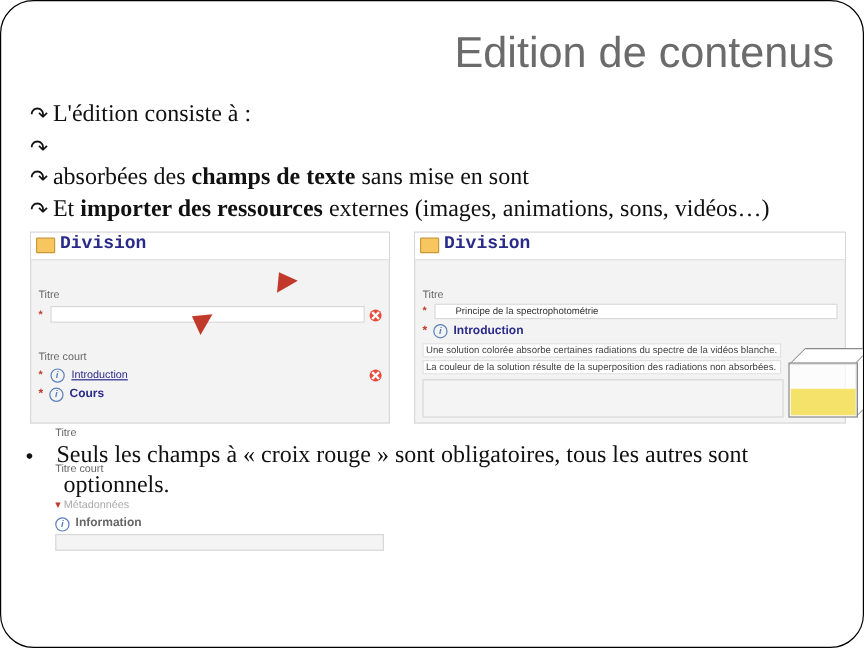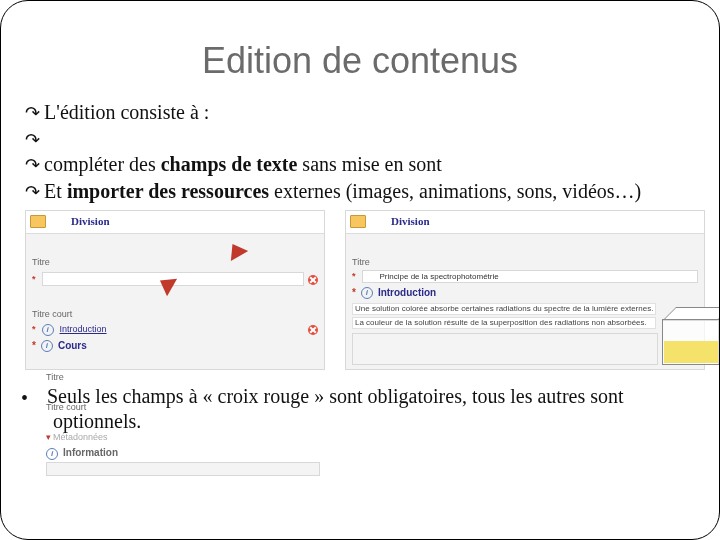--- a/index.html
+++ b/index.html
@@ -18,22 +18,22 @@
     position: relative;
     border: 1px solid #000;
     border-radius: 28px;
     padding: 18px 24px 24px 24px;
     overflow: hidden;
   }
   .title {
     font-family: Arial, Helvetica, sans-serif;
     font-size: 36px;
     color: #6b6b6b;
-    text-align: center;
-    margin: 21px 0 18px 0;
+    text-align: right;
+    margin: 4px 0 18px 0;
     font-weight: 400;
   }
   .body {
     font-size: 20px;
     line-height: 1.25;
   }
   .l1 {
     margin-left: 0;
   }
   .l2 {
@@ -89,25 +89,24 @@
   .behind-text.c { right: 2px; }
 
   
   .panelhdr {
     height: 20px;
     background: #fff;
     border-bottom: 1px solid #dcdcdc;
     display: flex;
     align-items: center;
     padding: 1px 4px;
-    font-family: Liberation Serif, serif;
-    font-size: 11px;
+    font-family: Liberation Mono, monospace;
+    font-size: 15px;
     color: #2a2a8a;
     font-weight: bold;
-    gap: 21px;
   }
   .folder-icon {
     width: 14px; height: 11px; background: #f7c65f; border: 1px solid #c9983a;
     border-radius: 1px; margin-right: 4px;
   }
 
   .panelbody {
     padding: 4px 6px;
     font-family: Arial, sans-serif;
     font-size: 9px;
@@ -234,21 +233,21 @@
       <span>L'édition consiste à :</span>
     </div>
 
     <div class="line l2">
       <span class="swirl">↷</span>
     </div>
 
     <div class="line l2">
       <span class="swirl">↷</span>
       <span>
-        <span>compléter des </span><b>champs de texte</b><span> sans mise en sont</span>
+        <span>absorbées des </span><b>champs de texte</b><span> sans mise en sont</span>
       </span>
     </div>
 
     <div class="line l2">
       <span class="swirl">↷</span>
       <span>
         <span>Et </span><b>importer des ressources</b><span> externes (images, animations, sons, vidéos…)</span>
       </span>
     </div>
     <div class="line l3"></div>
@@ -316,21 +315,21 @@
           </div>
 
           <div class="sectionHdr">
             <span class="star">*</span>
             <span class="info-i">i</span>
             <span>Introduction</span>
           </div>
 
           <div class="rightcontent">
             <div class="rtext">
-              <div class="textline">Une solution colorée absorbe certaines radiations du spectre de la lumière externes.</div>
+              <div class="textline">Une solution colorée absorbe certaines radiations du spectre de la vidéos blanche.</div>
               <div class="textline">La couleur de la solution résulte de la superposition des radiations non absorbées.</div>
               <div class="field gray wide" style="height:30px; margin-top:4px;"></div>
             </div>
             <div class="cubewrap">
               <div class="cube">
                 <div class="top"></div>
                 <div class="side"></div>
                 <div class="front">
                     <div class="liquid"></div>
                   </div>

